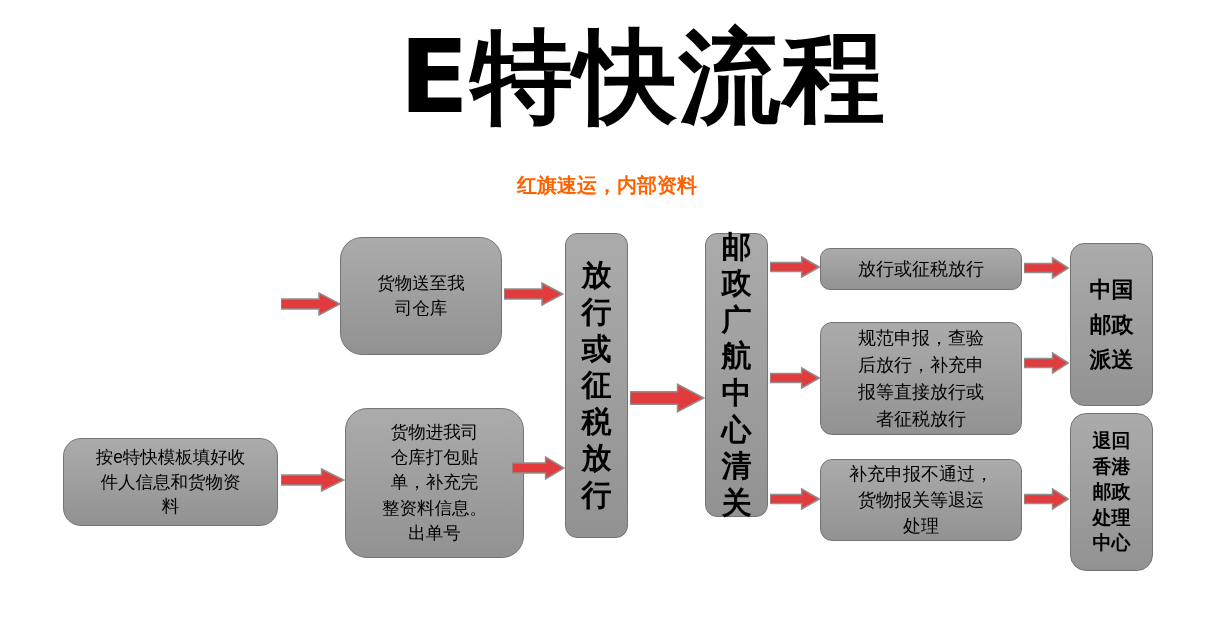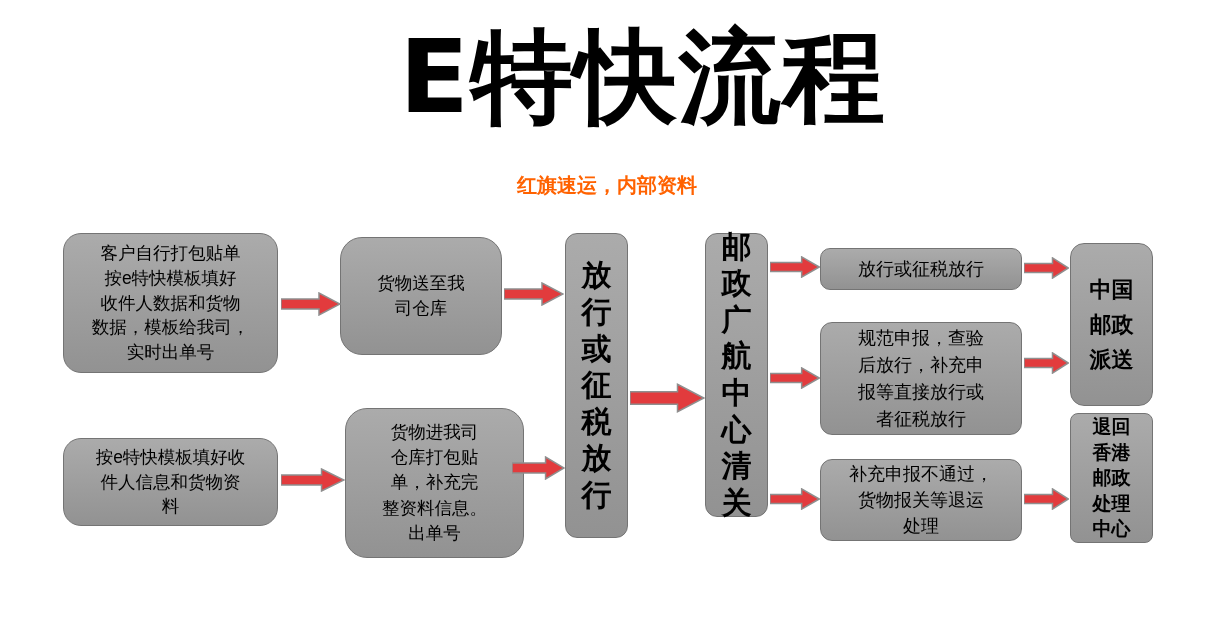--- a/index.html
+++ b/index.html
@@ -33,21 +33,21 @@
   
   .n-c{left:565px;top:233px;width:63px;height:305px;border-radius:12px;font-size:30px;font-weight:600;}
   .n-f{left:705px;top:233px;width:63px;height:284px;border-radius:12px;font-size:30px;font-weight:600;}
   .n-c .txt,.n-f .txt{width:32px;word-break:break-all;white-space:normal;line-height:1.22;}
   
   .n-g1{left:820px;top:248px;width:202px;height:42px;border-radius:10px;font-size:18px;}
   .n-g2{left:820px;top:322px;width:202px;height:113px;border-radius:12px;font-size:18px;line-height:1.5;}
   .n-g3{left:820px;top:459px;width:202px;height:82px;border-radius:12px;font-size:18px;line-height:1.45;}
   
   .n-h1{left:1070px;top:243px;width:83px;height:163px;border-radius:14px;font-size:22px;line-height:1.6;font-weight:600;}
-  .n-h2{left:1070px;top:413px;width:83px;height:130px;border-radius:8px;font-size:19px;line-height:1.35;font-weight:600;}
+  .n-h2{left:1070px;top:413px;width:83px;height:158px;border-radius:16px;font-size:19px;line-height:1.35;font-weight:600;}
   
   .arrow{position:absolute;}
   .arrow svg{display:block;width:100%;height:100%;}
   .ar-ab{left:281px;top:292px;width:60px;height:24px;}
   .ar-bc{left:504px;top:282px;width:60px;height:24px;}
   .ar-de{left:281px;top:468px;width:64px;height:24px;}
   .ar-ec{left:512px;top:456px;width:53px;height:24px;}
   .ar-cf{left:630px;top:383px;width:75px;height:30px;}
   .ar-fg1{left:770px;top:256px;width:50px;height:22px;}
   .ar-fg2{left:770px;top:367px;width:50px;height:22px;}
@@ -57,27 +57,20 @@
   .ar-g3h2{left:1024px;top:488px;width:45px;height:22px;}
 </style>
 </head>
 <body>
 
 <div class="stage">
 
   <div class="title">E特快流程</div>
   <div class="subtitle">红旗速运，内部资料</div>
 
-  <div class="node n-a">
-    <span class="txt">客户自行打包贴单
-按e特快模板填好
-收件人数据和货物
-数据，模板给我司，
-实时出单号</span>
-  </div>
   <div class="node n-b">
     <span class="txt">货物送至我
 司仓库</span>
   </div>
   <div class="node n-d">
     <span class="txt">按e特快模板填好收
 件人信息和货物资
 料</span>
   </div>
   <div class="node n-e">

